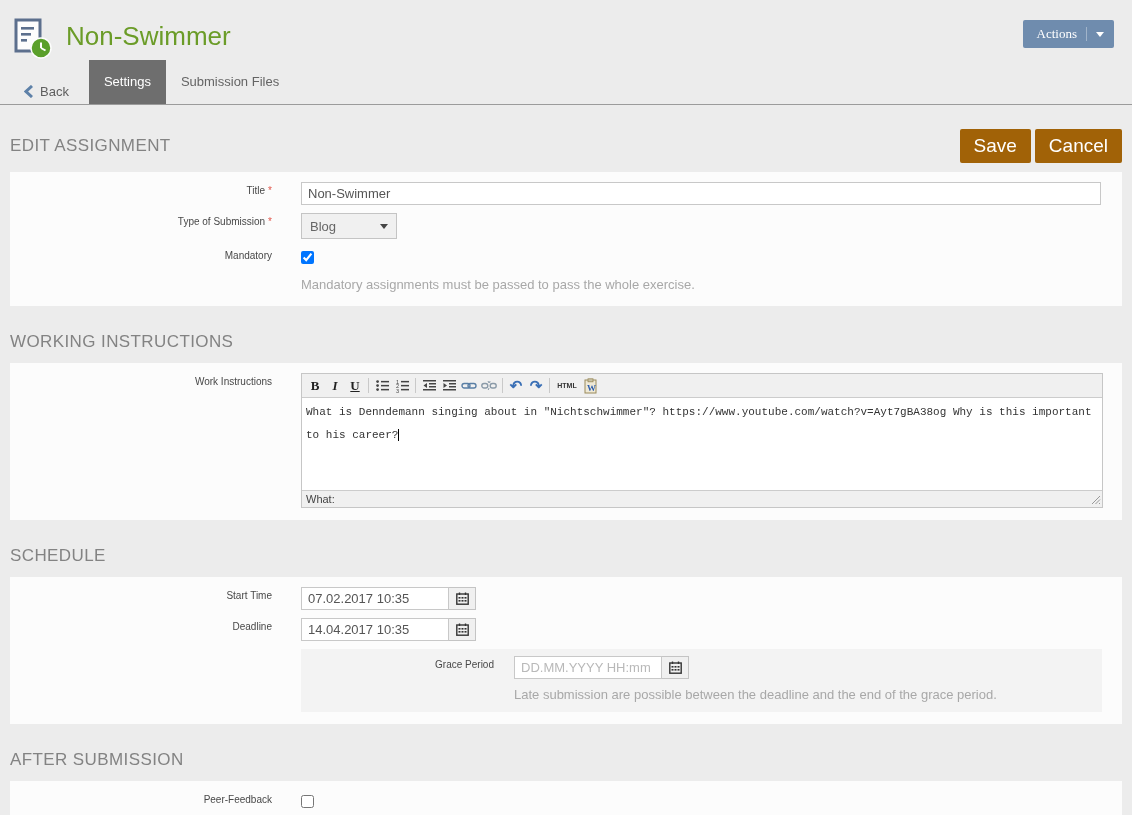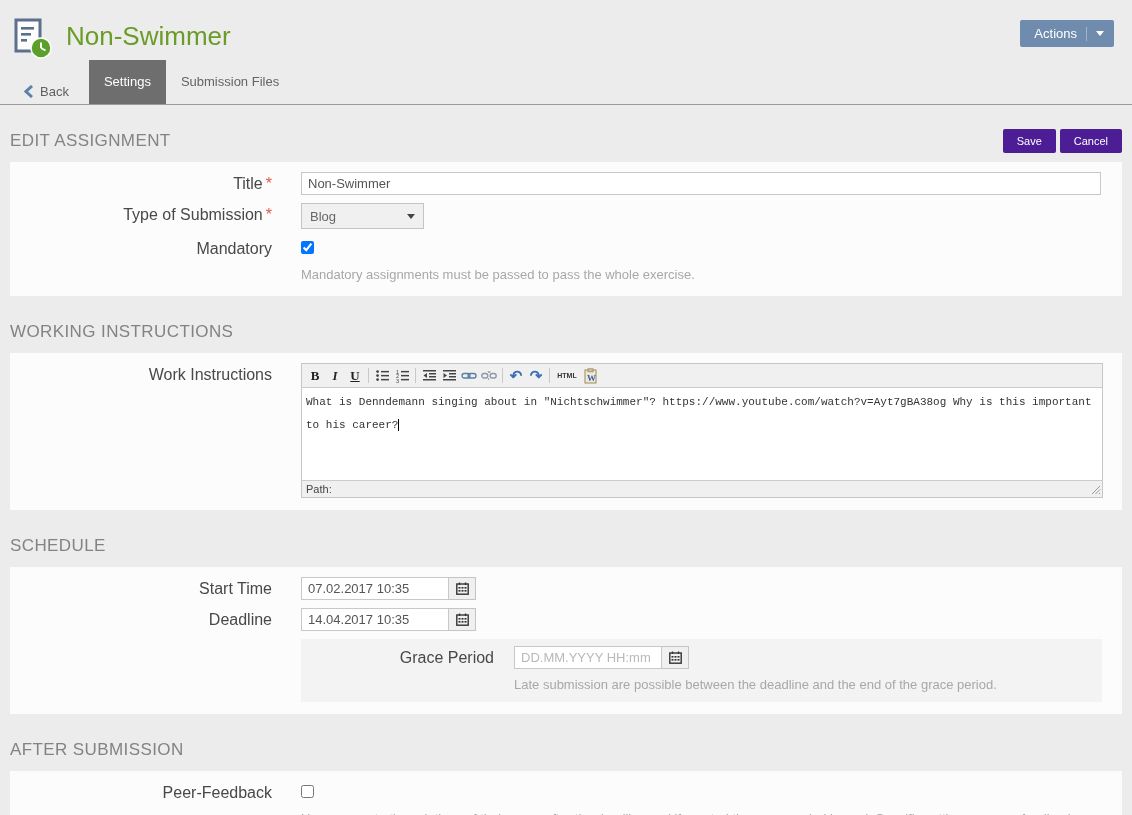--- a/index.html
+++ b/index.html
@@ -11,53 +11,53 @@
     overflow:hidden;
     position:relative;
   }
   
   .header { padding:16px 18px 0 14px; display:flex; align-items:flex-start; gap:14px; }
   .obj-icon { flex:0 0 auto; margin-top:2px; }
   .page-title { font-size:26px; font-weight:400; color:#6b9c28; line-height:40px; }
   .actions-btn {
     position:absolute; top:20px; right:18px;
     background:#6f8cae; color:#fff; border:none; border-radius:2px;
-    font-family:Liberation Sans, sans-serif; font-size:13px; padding:6px 10px 6px 14px;
+    font-family:Liberation Serif, serif; font-size:13px; padding:6px 10px 6px 14px;
     display:flex; align-items:center; gap:9px; cursor:pointer;
   }
   .actions-btn .divider { width:1px; height:14px; background:rgba(255,255,255,.35); }
   .caret-down { width:0; height:0; border-left:4px solid transparent; border-right:4px solid transparent; border-top:5px solid #fff; }
   
   .tabbar { margin-top:16px; border-bottom:1px solid #9b9b9b; padding-left:24px; display:flex; align-items:flex-end; height:25px; }
   .back-link { display:flex; align-items:center; gap:7px; padding:0 10px 5px 0; margin-right:10px; font-size:13px; color:#5f5f5f; cursor:pointer; }
   .tab { font-size:13px; color:#646464; padding:15px 15px; cursor:pointer; line-height:14px; }
   .tab.active { background:#6e6e6e; color:#fff; }
   
   .section-head { margin:24px 10px 9px 10px; display:flex; justify-content:space-between; align-items:center; min-height:24px; }
   .section-head h2 { font-size:17px; font-weight:400; color:#838383; letter-spacing:.4px; }
   .btn-row { display:flex; gap:4px; }
-  .btn { background:#4c1d95; color:#fff; border:none; border-radius:2px; font-family:inherit; font-size:11px; padding:6px 14px; cursor:pointer; }
+  .btn { background:#a16207; color:#fff; border:none; border-radius:2px; font-family:inherit; font-size:19px; padding:6px 14px; cursor:pointer; }
   .block { margin:0 10px; background:#fcfcfc; padding:10px 14px 12px 0; }
   .row { display:flex; margin-bottom:8px; }
   .row:last-child { margin-bottom:0; }
-  .lbl { width:262px; flex:0 0 262px; text-align:right; font-size:16px; color:#484848; padding-top:3px; }
+  .lbl { width:262px; flex:0 0 262px; text-align:right; font-size:10px; color:#484848; padding-top:3px; }
   .req { color:#e2574c; margin-left:3px; }
   .ctl { margin-left:29px; flex:1; min-width:0; }
   .hint { font-size:13px; color:#a8a8a8; margin-top:7px; line-height:19px; max-width:800px; }
   input[type="text"] {
     font-family:inherit; font-size:13px; color:#555;
     border:1px solid #c8c8c8; background:#fff; padding:3px 6px; height:23px;
   }
   input[type="text"]::placeholder { color:#b9b9b9; }
   .input-wide { width:800px; }
   .input-date { width:148px; }
   input[type="checkbox"] { width:13px; height:13px; margin-top:4px; }
   
   .select {
-    width:123px; height:24px; background:#f0f0f0; border:1px solid #c4c4c4;
+    width:96px; height:24px; background:#f0f0f0; border:1px solid #c4c4c4;
     display:flex; align-items:center; justify-content:space-between;
     padding:12px 8px; font-size:13px; color:#666; cursor:pointer;
   }
   .select .caret-dark { width:0;height:0;border-left:4px solid transparent;border-right:4px solid transparent;border-top:5px solid #444; }
   
   .dategroup { display:flex; align-items:stretch; }
   .cal-btn { width:27px; height:23px; background:#f0f0f0; border:1px solid #c4c4c4; border-left:none; display:flex; align-items:center; justify-content:center; cursor:pointer; padding:0; }
   
   .editor { width:802px; border:1px solid #c6c6c6; background:#fff; }
   .toolbar { background:#f0f0f0; border-bottom:1px solid #ccc; display:flex; align-items:center; height:24px; padding:0 3px; }
@@ -247,21 +247,21 @@
           <span class="tbtn">
             <svg width="16" height="16" viewBox="0 0 16 16">
                 <rect x="2" y="2" width="11" height="13" fill="#efe9d6" stroke="#9a8a5a" stroke-width="1"></rect>
                 <rect x="5" y="0.8" width="5" height="3" fill="#c9c2a8" stroke="#9a8a5a" stroke-width="0.8"></rect>
                 <text x="4" y="13" font-size="9" font-weight="bold" fill="#2f5fae" font-family="serif">W</text>
               </svg>
           </span>
         </div>
         <div class="edit-area"><span>What is Denndemann singing about in "Nichtschwimmer"? https://www.youtube.com/watch?v=Ayt7gBA38og Why is this important to his career?</span><span class="text-caret"></span></div>
         <div class="statusbar">
-          <span>Path:</span>
+          <span>What:</span>
           <span class="resize-handle">
             <svg width="11" height="11" viewBox="0 0 11 11">
                 <g stroke="#999" stroke-width="1">
                   <line x1="10" y1="2" x2="2" y2="10"></line>
                   <line x1="10" y1="5.5" x2="5.5" y2="10"></line>
                   <line x1="10" y1="9" x2="9" y2="10"></line>
                 </g>
               </svg>
           </span>
         </div>

